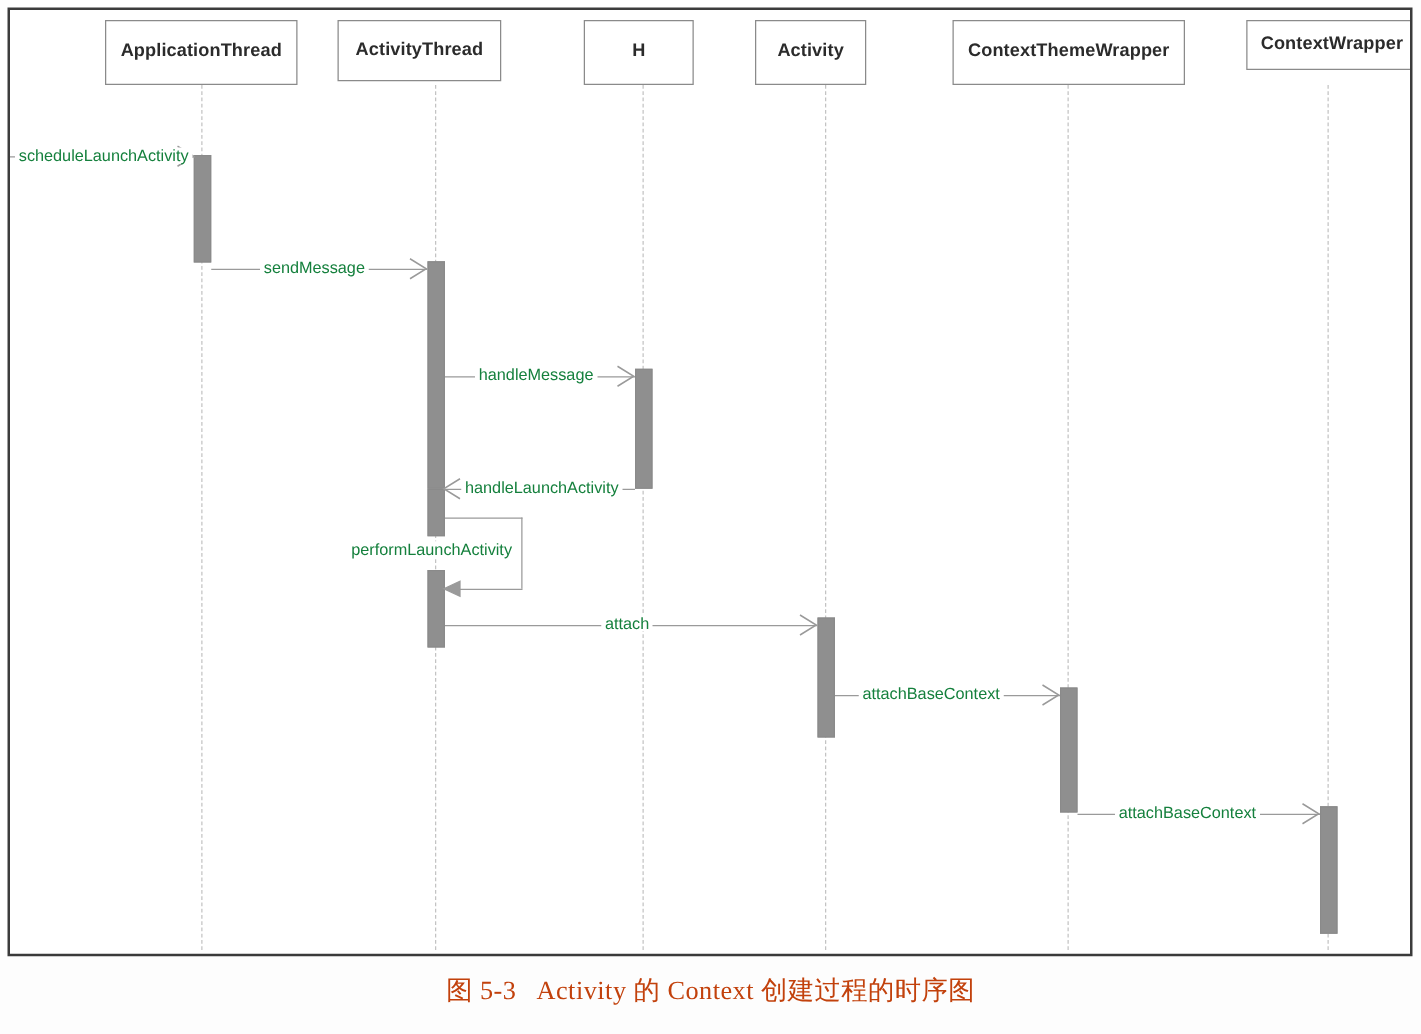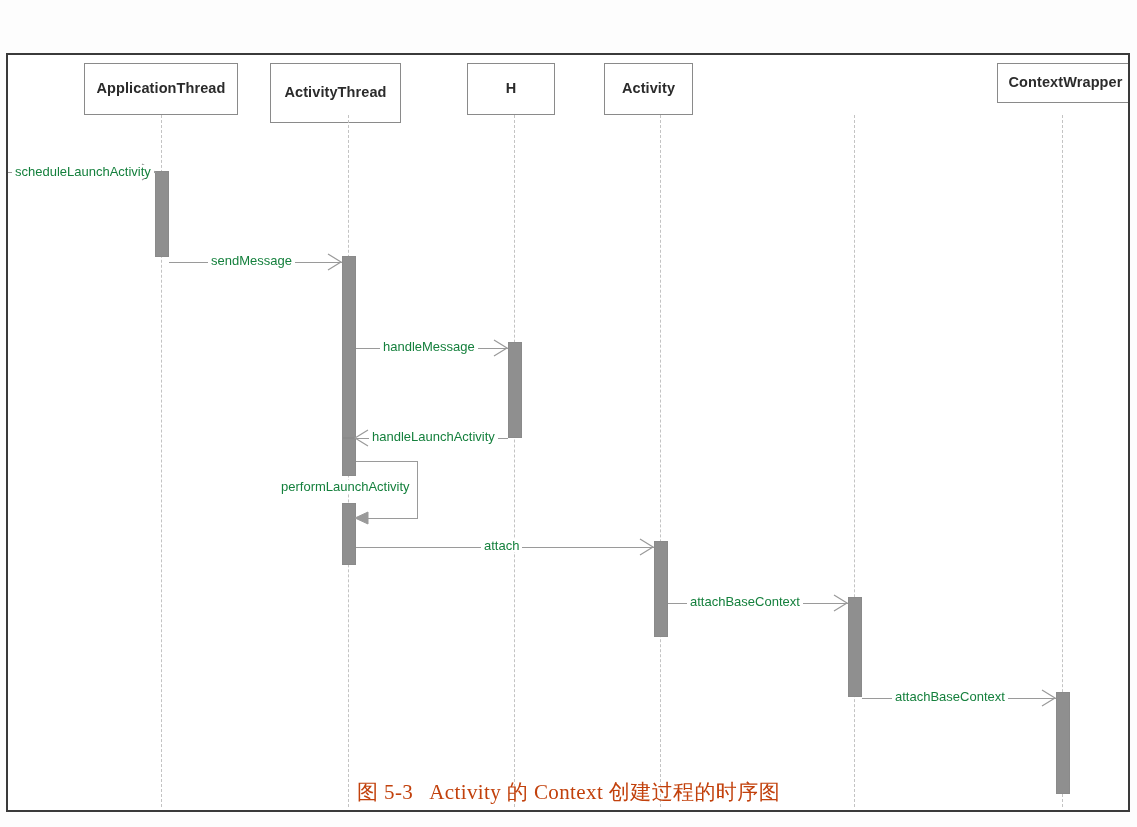--- a/index.html
+++ b/index.html
@@ -24,21 +24,20 @@
   
   #diagram-frame {
     position: absolute;
     left: 6px;
     top: 6px;
     width: 1124px;
     height: 759px;
     background: #ffffff;
     border: 2px solid #3a3a3a;
     box-sizing: border-box;
-    margin-top: 47px;
   }
 
   #diagram-canvas {
     position: absolute;
     inset: 0;
     overflow: hidden;
   }
 
   
   .lifeline-head {
@@ -117,28 +116,31 @@
 <body>
 
 <div id="page">
 
   <div id="diagram-frame">
     <div id="diagram-canvas">
 
       <div class="lifeline-head" style="left:76px; top:8px; width:154px; height:52px;">
         <span>ApplicationThread</span>
       </div>
-      <div class="lifeline-head" style="left:262px; top:8px; width:131px; height:60px;">
+      <div class="lifeline-head" style="left:262px; top:8px; width:131px; height:49px;">
         <span>ActivityThread</span>
       </div>
       <div class="lifeline-head" style="left:459px; top:8px; width:88px; height:52px;">
         <span>H</span>
       </div>
       <div class="lifeline-head" style="left:596px; top:8px; width:89px; height:52px;text-align:right;">
         <span>Activity</span>
+      </div>
+      <div class="lifeline-head" style="left:754px; top:8px; width:186px; height:52px;">
+        <span>ContextThemeWrapper</span>
       </div>
       <div class="lifeline-head" style="left:989px; top:8px; width:137px; height:40px;">
         <span>ContextWrapper</span>
       </div>
 
       <div class="lifeline-stem" style="left:153px; top:60px; height:692px;"></div>
       <div class="lifeline-stem" style="left:340px; top:60px; height:692px;"></div>
       <div class="lifeline-stem" style="left:506px; top:60px; height:692px;"></div>
       <div class="lifeline-stem" style="left:652px; top:60px; height:692px;"></div>
       <div class="lifeline-stem" style="left:846px; top:60px; height:692px;"></div>

